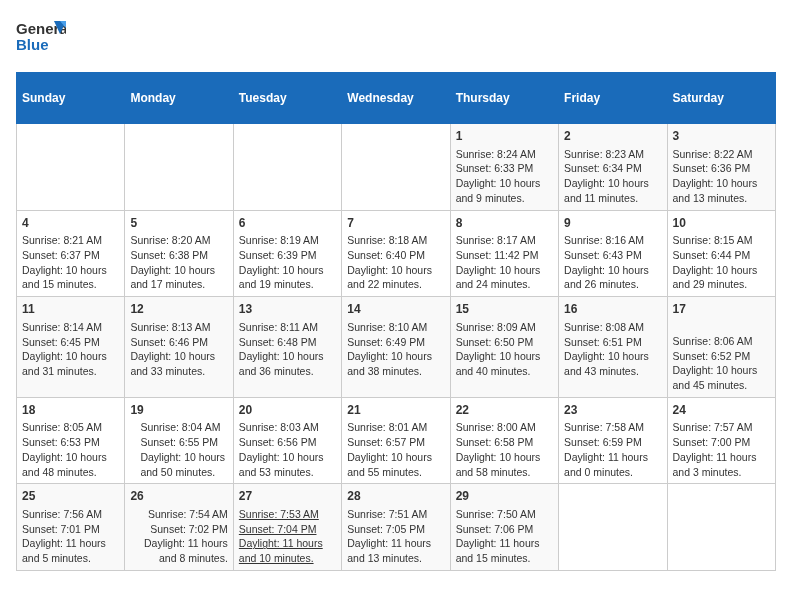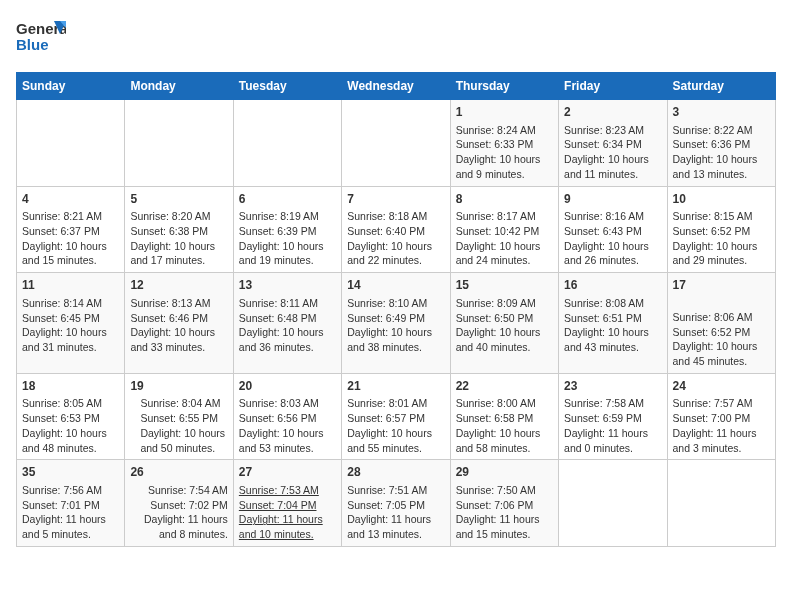--- a/index.html
+++ b/index.html
@@ -36,21 +36,21 @@
       color: #333;
     }
     table {
       width: 100%;
       border-collapse: collapse;
       font-size: 11px;
     }
     thead tr th {
       background-color: #1a6bba;
       color: #fff;
-      padding: 6px 5px;
+      padding: 18px 5px;
       text-align: left;
       font-size: 12px;
       font-weight: bold;
       border: 1px solid #1a6bba;
     }
     tbody tr td {
       border: 1px solid #ccc;
       padding: 4px 5px;
       vertical-align: top;
       width: calc(100% / 7);
@@ -164,35 +164,35 @@
         <td>
           <span class="day-number">7</span>
           <div class="day-info" style="white-space: pre-line;">Sunrise: 8:18 AM
 Sunset: 6:40 PM
 Daylight: 10 hours
 and 22 minutes.</div>
         </td>
         <td>
           <span class="day-number">8</span>
           <div class="day-info" style="white-space: pre-line;">Sunrise: 8:17 AM
-Sunset: 10:42 PM
+Sunset: 11:42 PM
 Daylight: 10 hours
 and 24 minutes.</div>
         </td>
         <td>
           <span class="day-number">9</span>
           <div class="day-info" style="white-space: pre-line;">Sunrise: 8:16 AM
 Sunset: 6:43 PM
 Daylight: 10 hours
 and 26 minutes.</div>
         </td>
         <td>
           <span class="day-number">10</span>
           <div class="day-info" style="white-space: pre-line;">Sunrise: 8:15 AM
-Sunset: 6:52 PM
+Sunset: 6:44 PM
 Daylight: 10 hours
 and 29 minutes.</div>
         </td>
       </tr>
       <tr>
         <td>
           <span class="day-number">11</span>
           <div class="day-info" style="white-space: pre-line;">Sunrise: 8:14 AM
 Sunset: 6:45 PM
 Daylight: 10 hours
@@ -287,21 +287,21 @@
         <td>
           <span class="day-number">24</span>
           <div class="day-info" style="white-space: pre-line;">Sunrise: 7:57 AM
 Sunset: 7:00 PM
 Daylight: 11 hours
 and 3 minutes.</div>
         </td>
       </tr>
       <tr>
         <td>
-          <span class="day-number">35</span>
+          <span class="day-number">25</span>
           <div class="day-info" style="white-space: pre-line;">Sunrise: 7:56 AM
 Sunset: 7:01 PM
 Daylight: 11 hours
 and 5 minutes.</div>
         </td>
         <td>
           <span class="day-number">26</span>
           <div class="day-info" style="white-space: pre-line; text-align: right;">Sunrise: 7:54 AM
 Sunset: 7:02 PM
 Daylight: 11 hours

